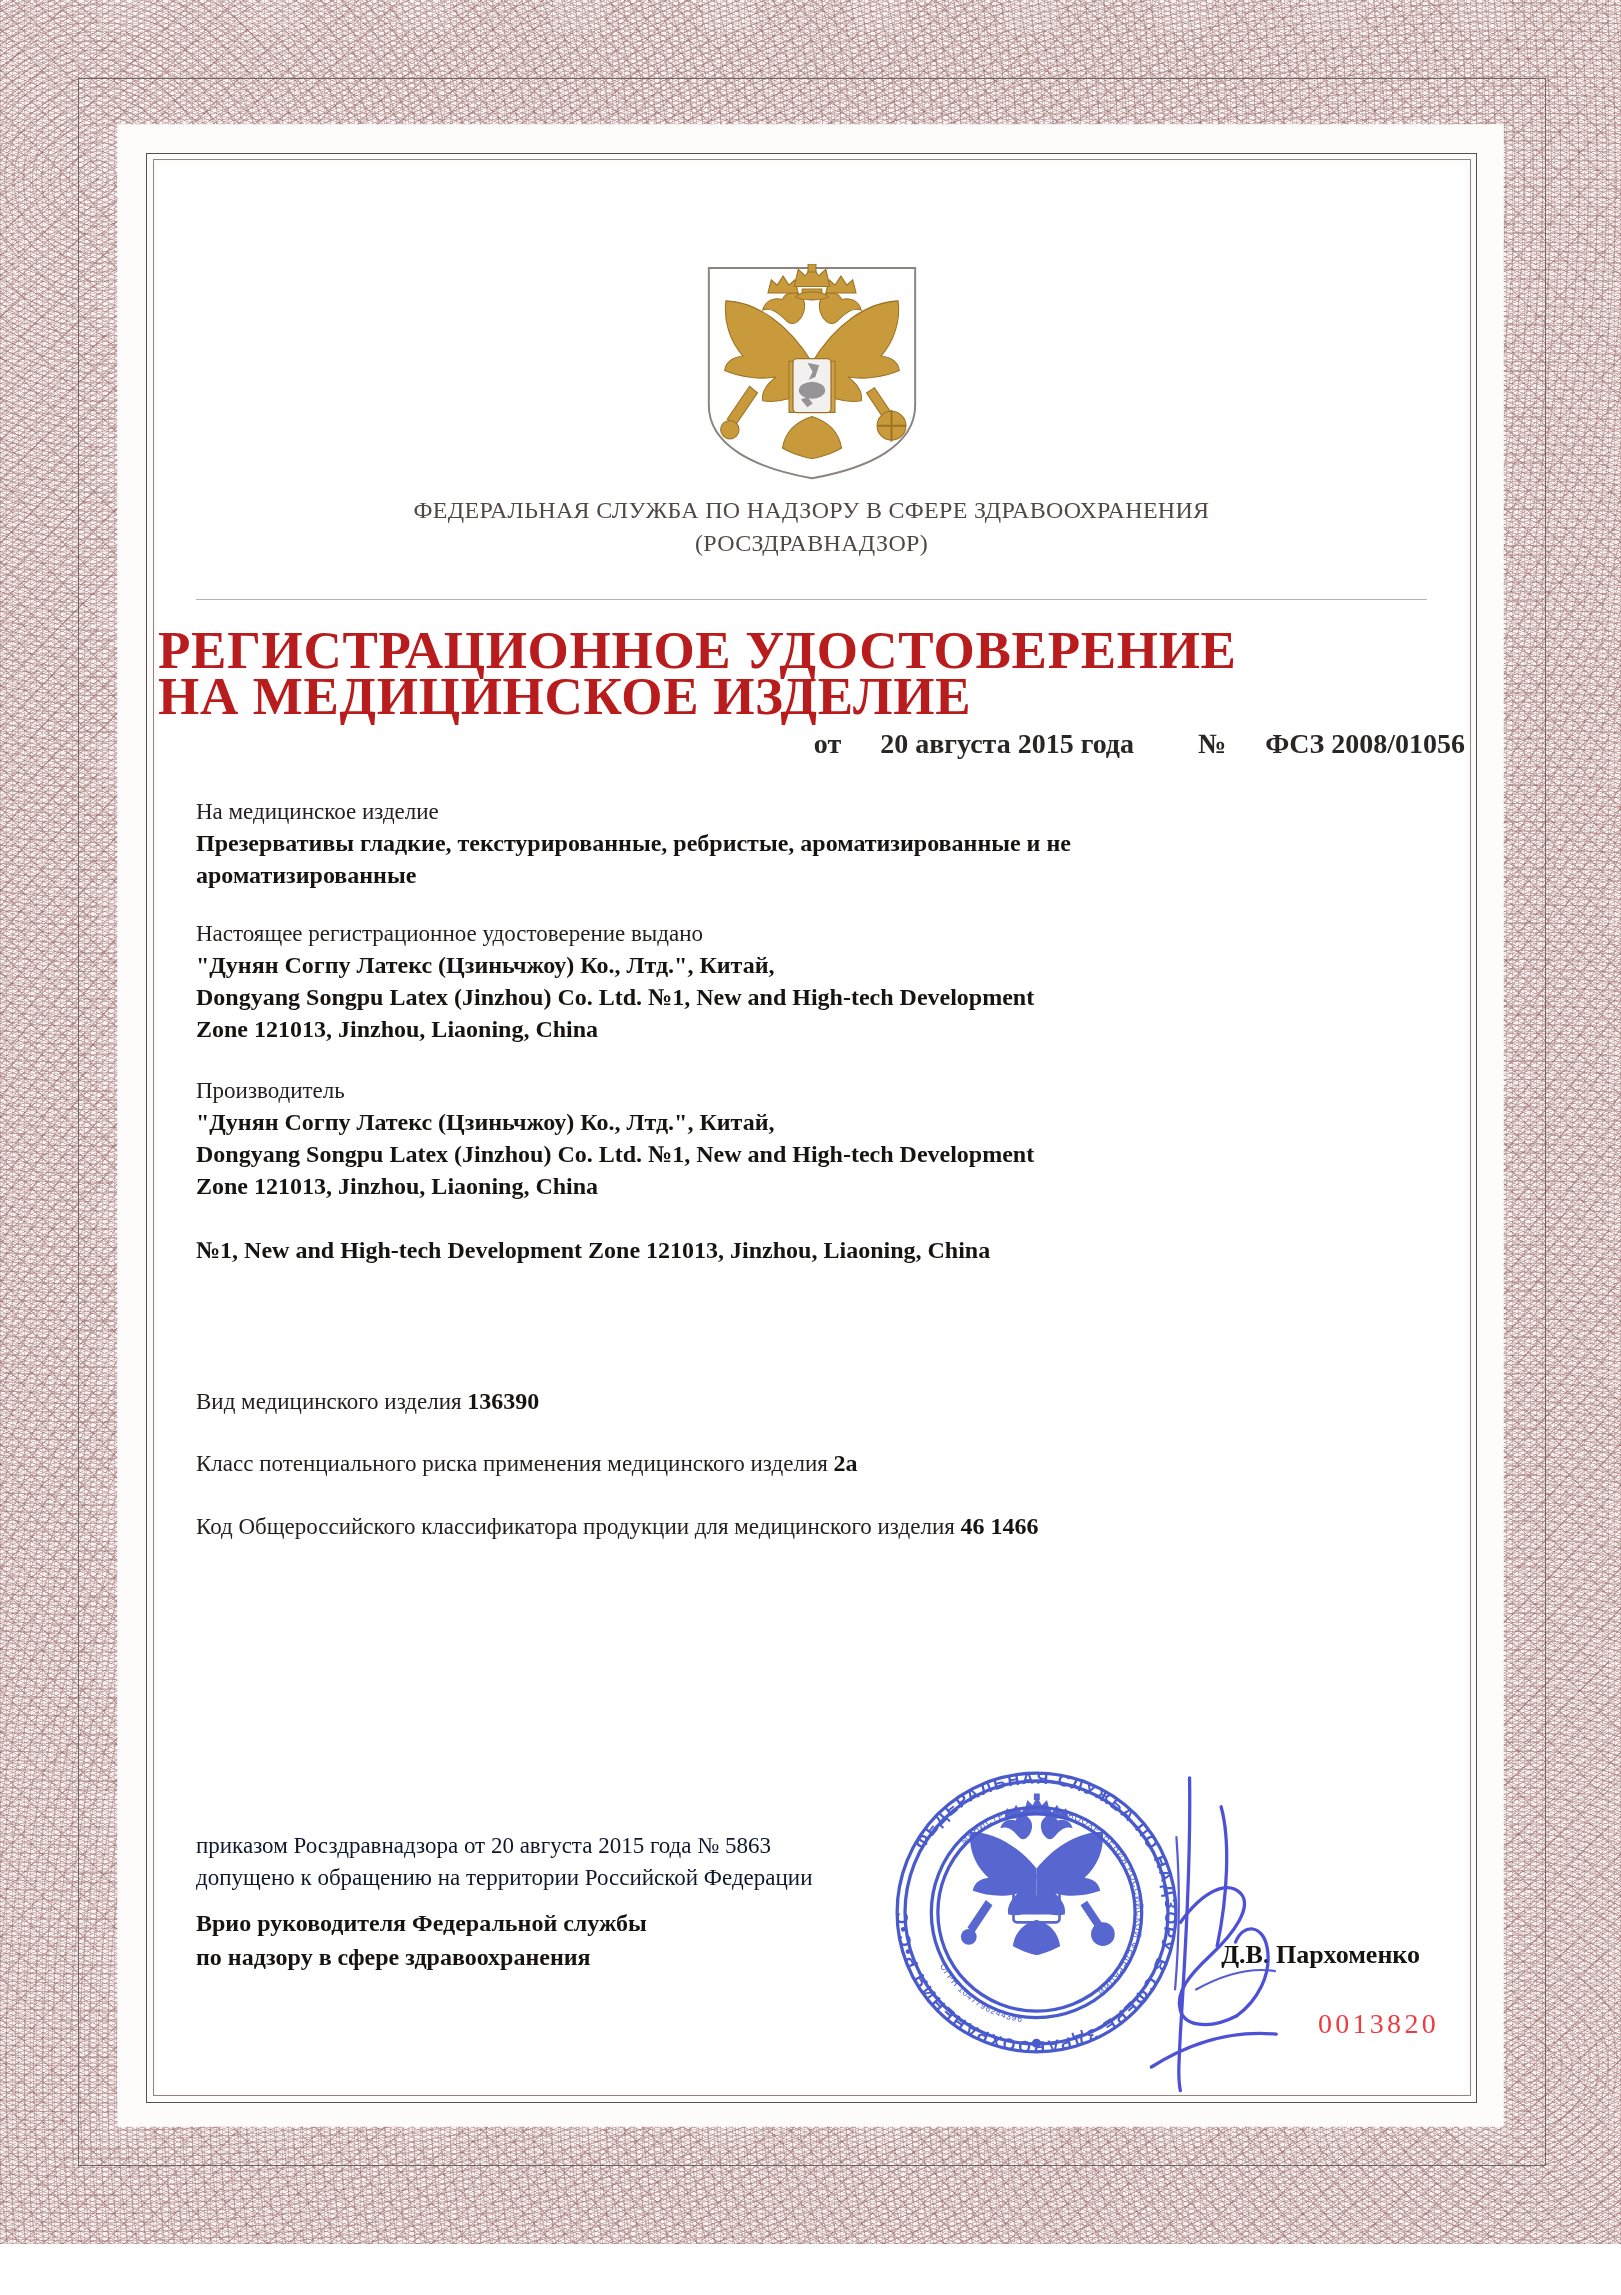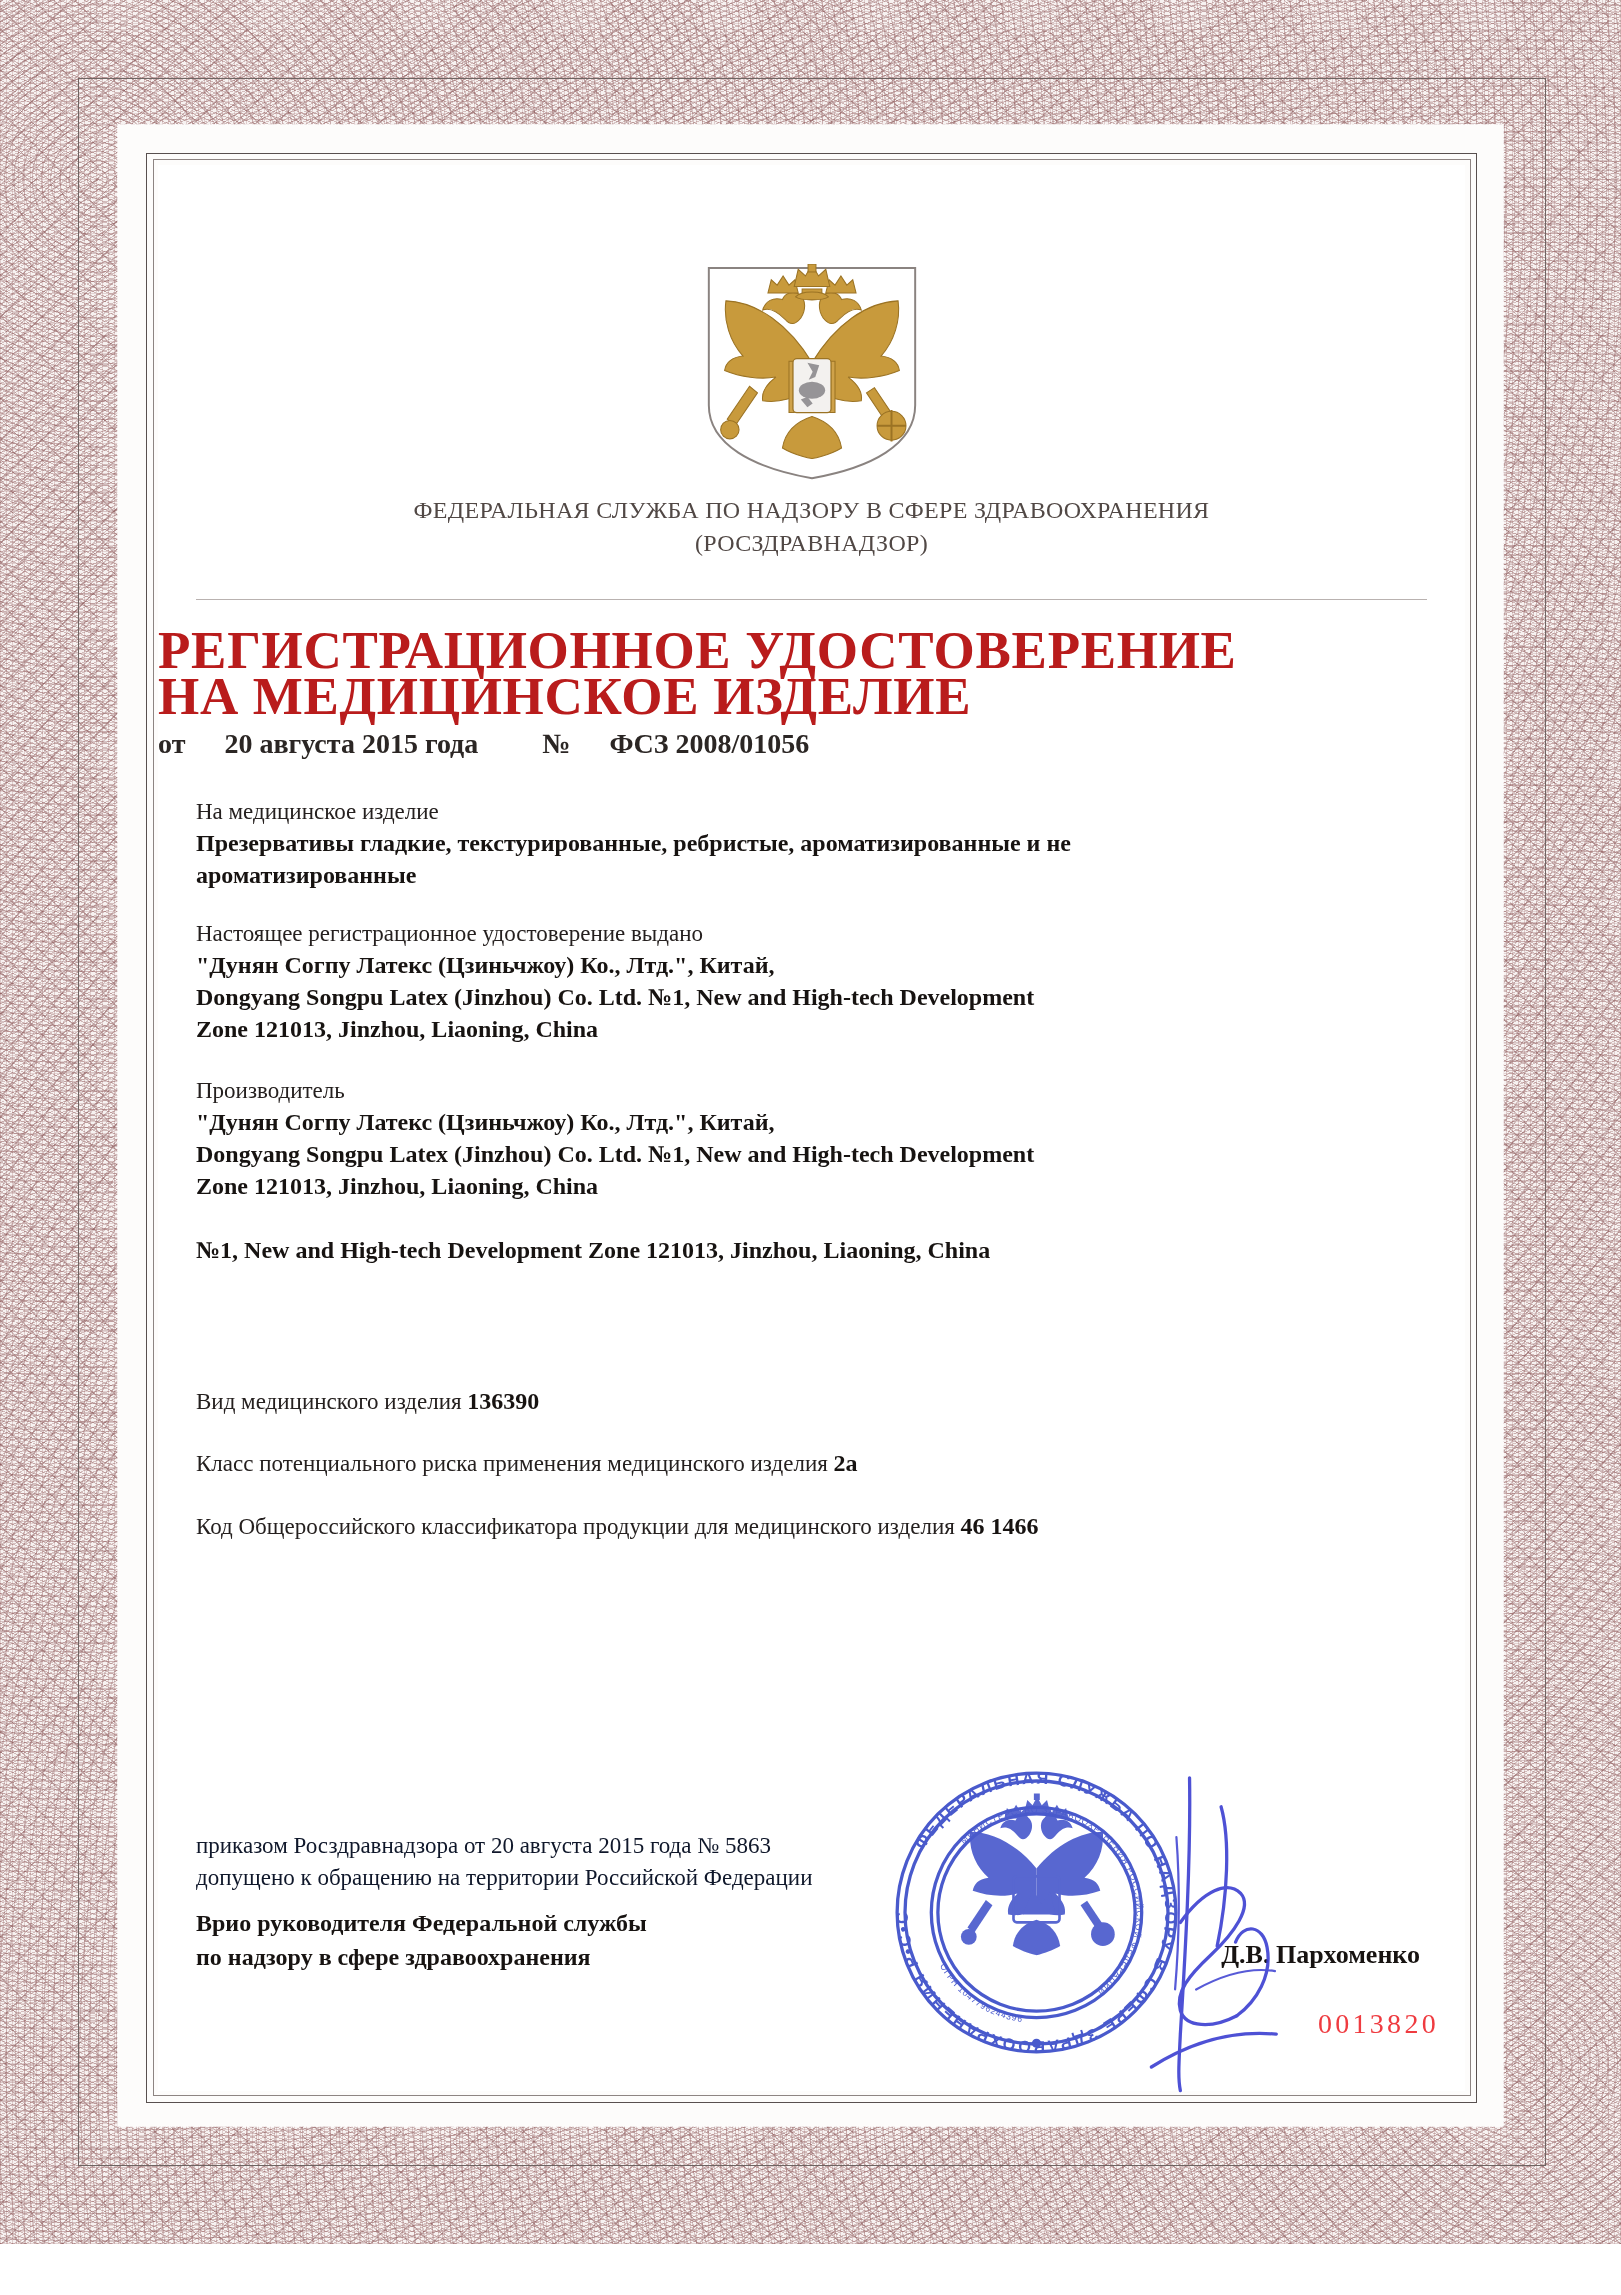--- a/index.html
+++ b/index.html
@@ -84,21 +84,21 @@
 
   .big-title{
     position:absolute;left:0;width:100%;text-align:left;
     color:#b91c1c;font-weight:bold;
     font-size:53px;line-height:49px;letter-spacing:0.7px;
   }
   #title1{top:461px;}
   #title2{top:507px;}
 
   .date-row{
-    position:absolute;left:0;top:563px;width:100%;text-align:left;
+    position:absolute;left:0;top:563px;width:100%;text-align:right;
     color:#2b2624;font-weight:bold;font-size:28px;
   }
   .date-row .sp{display:inline-block;width:25px;}
 
   
   .block{position:absolute;left:38px;width:1237px;}
   .lbl{
     color:#25201f;font-size:23px;line-height:30px;font-weight:normal;
   }
   .val{

